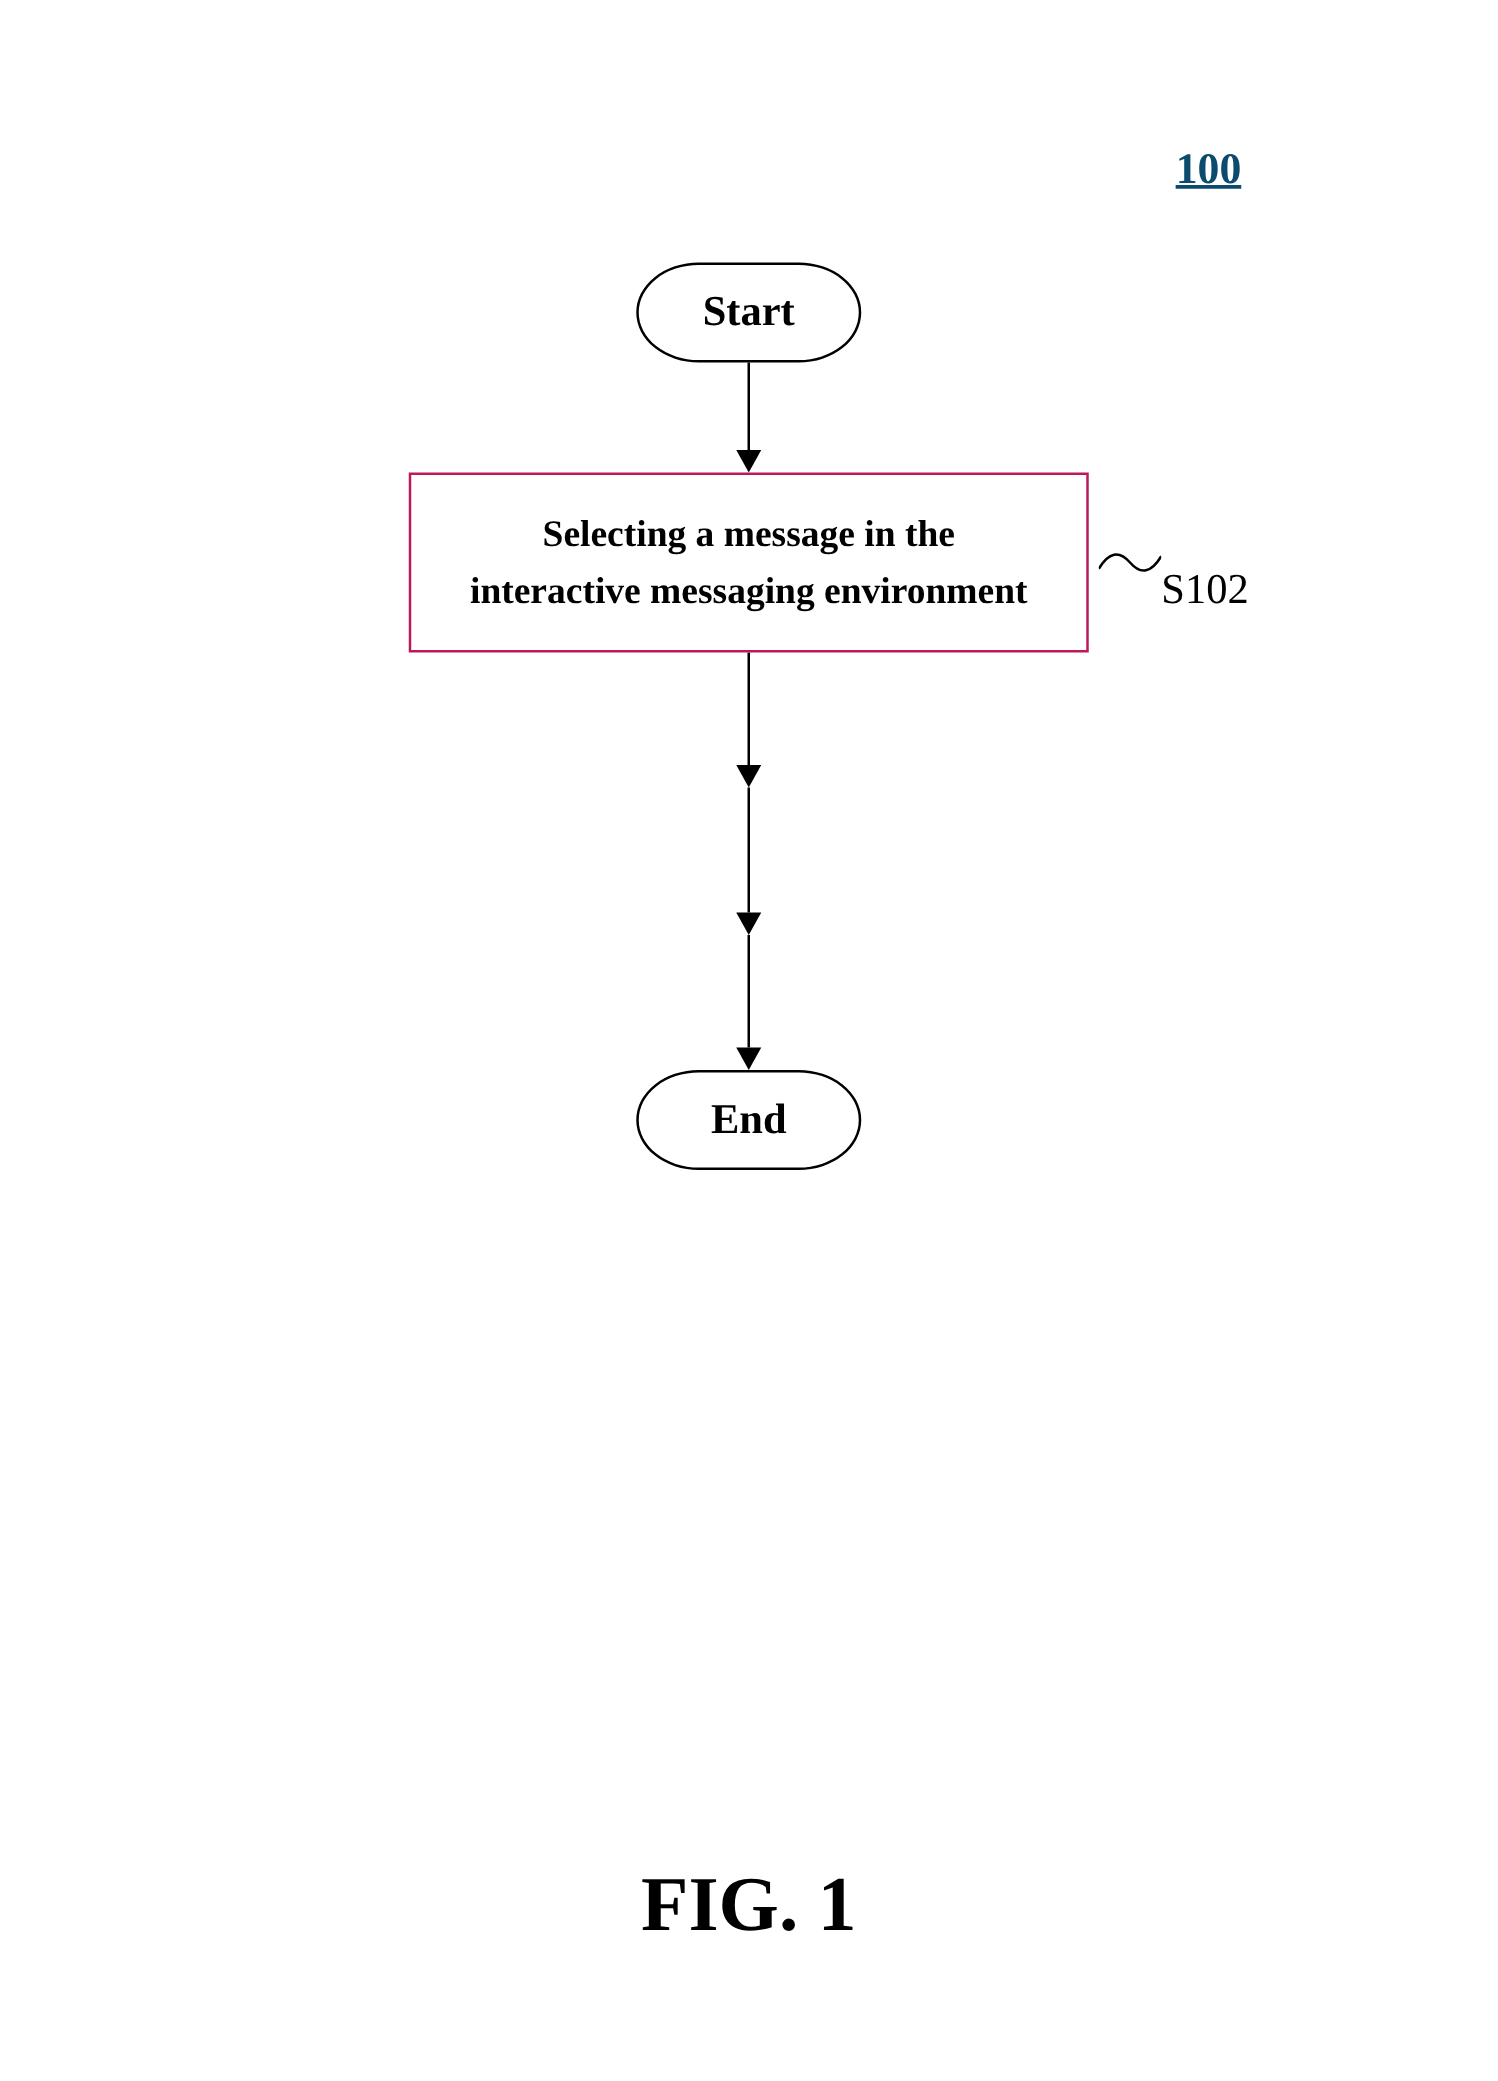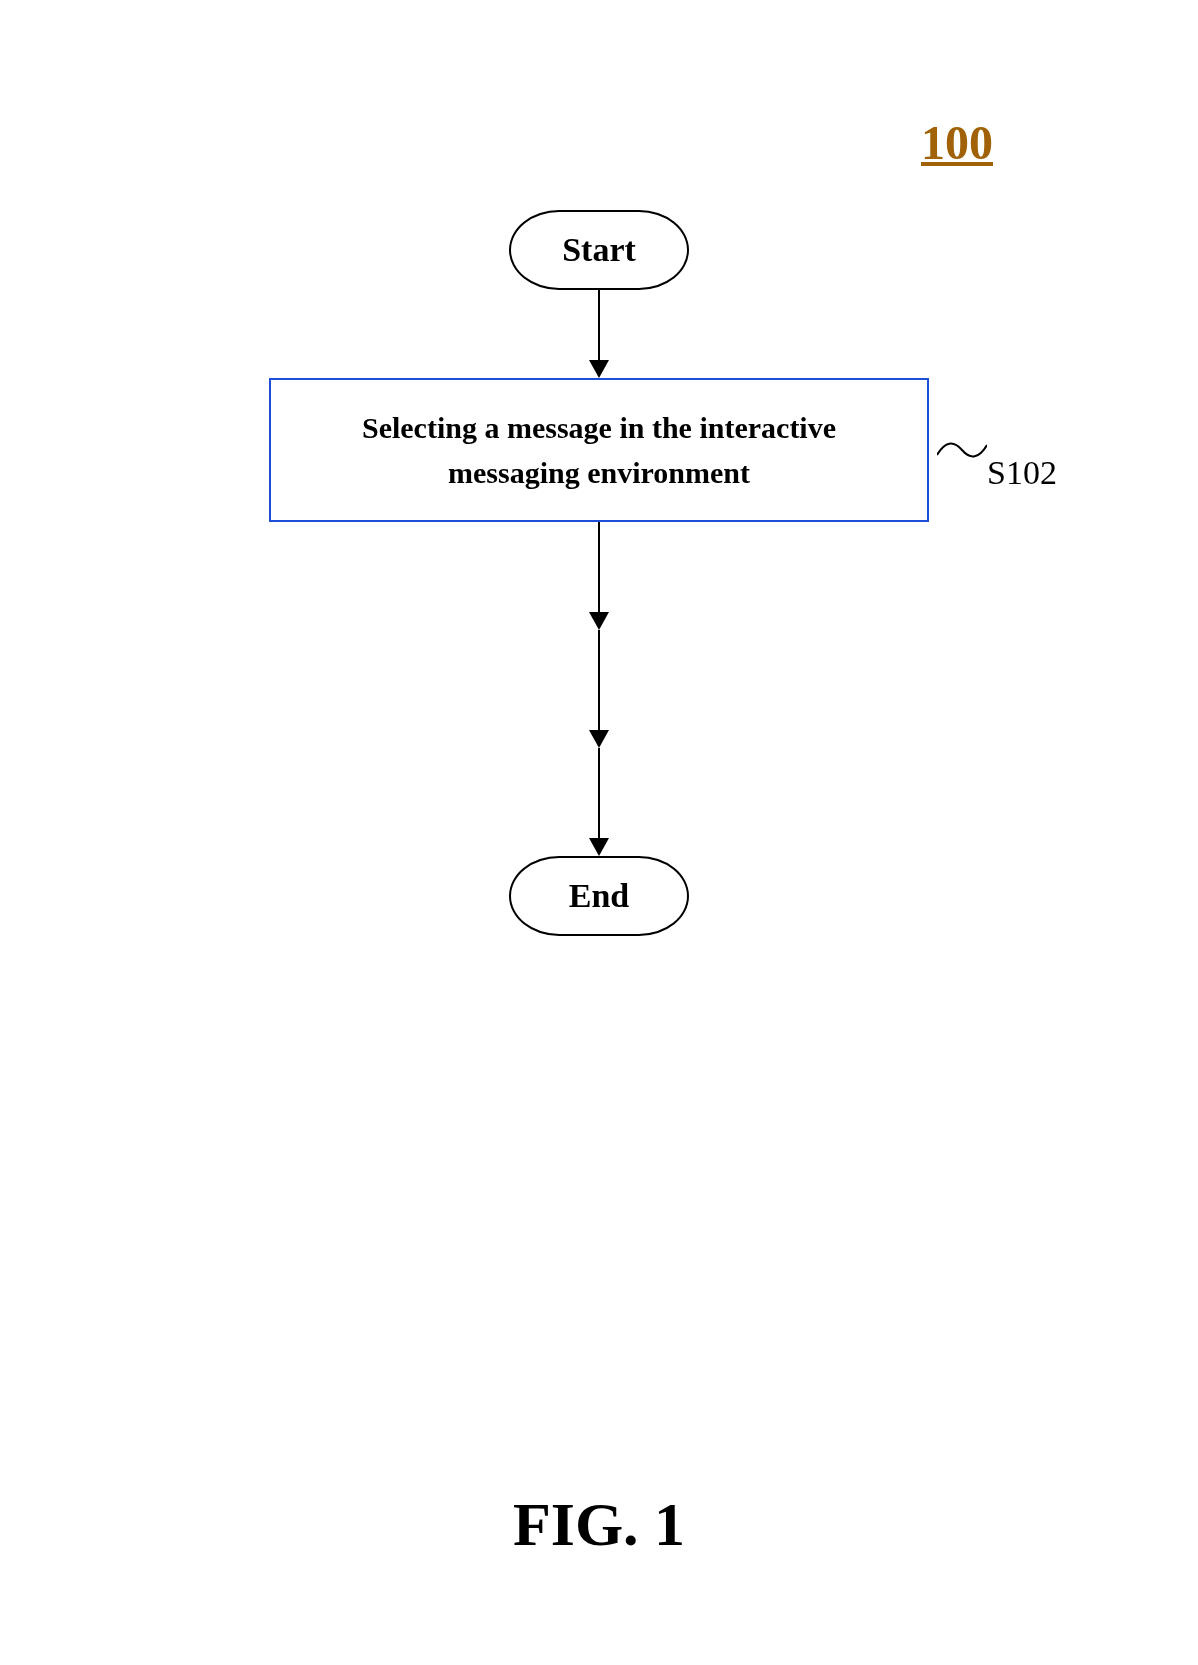--- a/index.html
+++ b/index.html
@@ -11,24 +11,24 @@
       width: 1198px;
       height: 1665px;
       background: #ffffff;
       font-family: "Times New Roman", Times, serif;
       position: relative;
     }
     .figure-number {
       position: absolute;
       top: 115px;
       right: 205px;
-      font-size: 48px;
+      font-size: 35px;
       font-weight: bold;
       text-decoration: underline;
-      color: #a16207;
+      color: #0c4a6e;
     }
     .flowchart {
       position: absolute;
       top: 210px;
       left: 50%;
       transform: translateX(-50%);
       display: flex;
       flex-direction: column;
       align-items: center;
     }
@@ -58,22 +58,22 @@
     .arrow-line-3 { height: 100px; }
     .arrow-line-4 { height: 90px; }
     .arrow-head {
       width: 0;
       height: 0;
       border-left: 10px solid transparent;
       border-right: 10px solid transparent;
       border-top: 18px solid #000;
     }
     .process-box {
-      width: 660px;
-      border: 2px solid #1d4ed8;
+      width: 544px;
+      border: 2px solid #be185d;
       padding: 25px 42px;
       text-align: center;
       font-size: 30px;
       font-weight: bold;
       color: #000;
       line-height: 1.5;
       position: relative;
     }
     .step-label {
       position: absolute;

